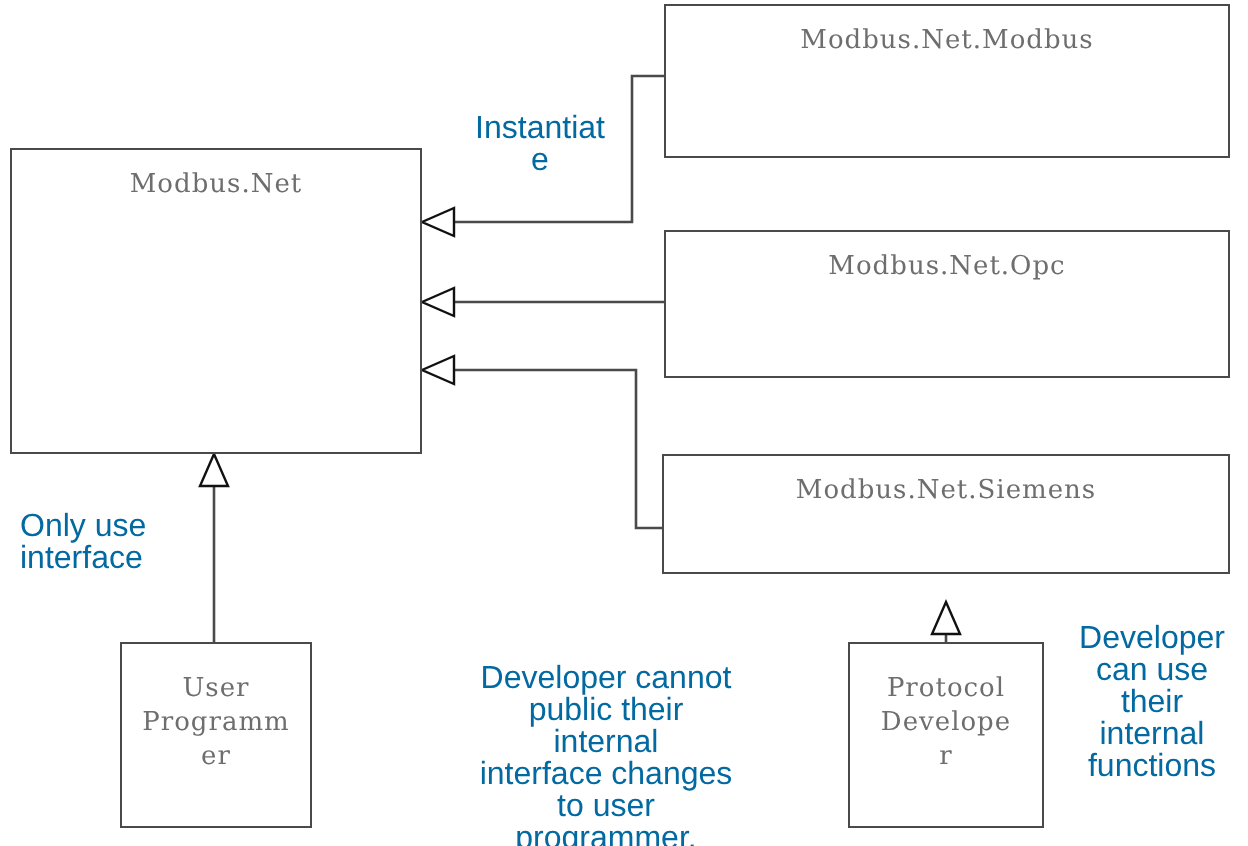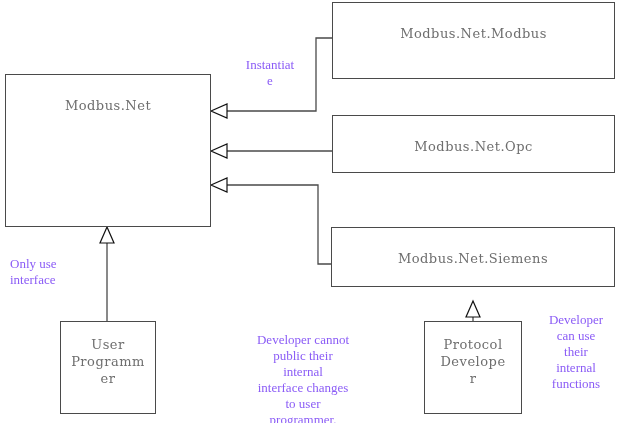--- a/index.html
+++ b/index.html
@@ -27,36 +27,36 @@
     left: 0;
     right: 0;
     text-align: center;
     color: #6e6e6e;
     font-family: "DejaVu Serif", serif;
     font-size: 13px;
     letter-spacing: 0.5px;
     line-height: 17px;
     white-space: pre-line;
   }
-  .box-label.top { top: 22px; }
+  .box-label.top { top: 9px; }
   .box-label.inner { top: 14px; left: 6px; right: 6px; }
 
   #box-modbus-net      { left: 5px;   top: 74px;  width: 206px; height: 153px; padding-left: 28px; }
   #box-modbus-modbus   { left: 332px; top: 2px;   width: 283px; height: 77px;  }
-  #box-modbus-opc      { left: 332px; top: 115px; width: 283px; height: 58px;  }
+  #box-modbus-opc      { left: 332px; top: 115px; width: 283px; height: 74px;  }
   #box-modbus-siemens  { left: 331px; top: 227px; width: 284px; height: 60px;  }
   #box-user-programmer { left: 60px;  top: 321px; width: 96px;  height: 93px;  }
   #box-protocol-dev    { left: 424px; top: 321px; width: 98px; height: 93px;  }
 
   
   .note {
     position: absolute;
-    color: #8b5cf6;
-    font-family: Liberation Serif, serif;
-    font-size: 13px;
+    color: #0369a1;
+    font-family: Liberation Sans, sans-serif;
+    font-size: 16px;
     line-height: 16px;
     white-space: pre-line;
   }
   #note-instantiate   { left: 222px; top: 57px;  width: 96px;  text-align: center; }
   #note-only-use      { left: 10px;  top: 256px; width: 110px; text-align: left; }
   #note-cannot-public { left: 223px; top: 297px; width: 160px; text-align: center; margin-top: 35px; }
   #note-can-use       { left: 530px; top: 312px; width: 92px;  text-align: center; }
 
   
   #connectors {

